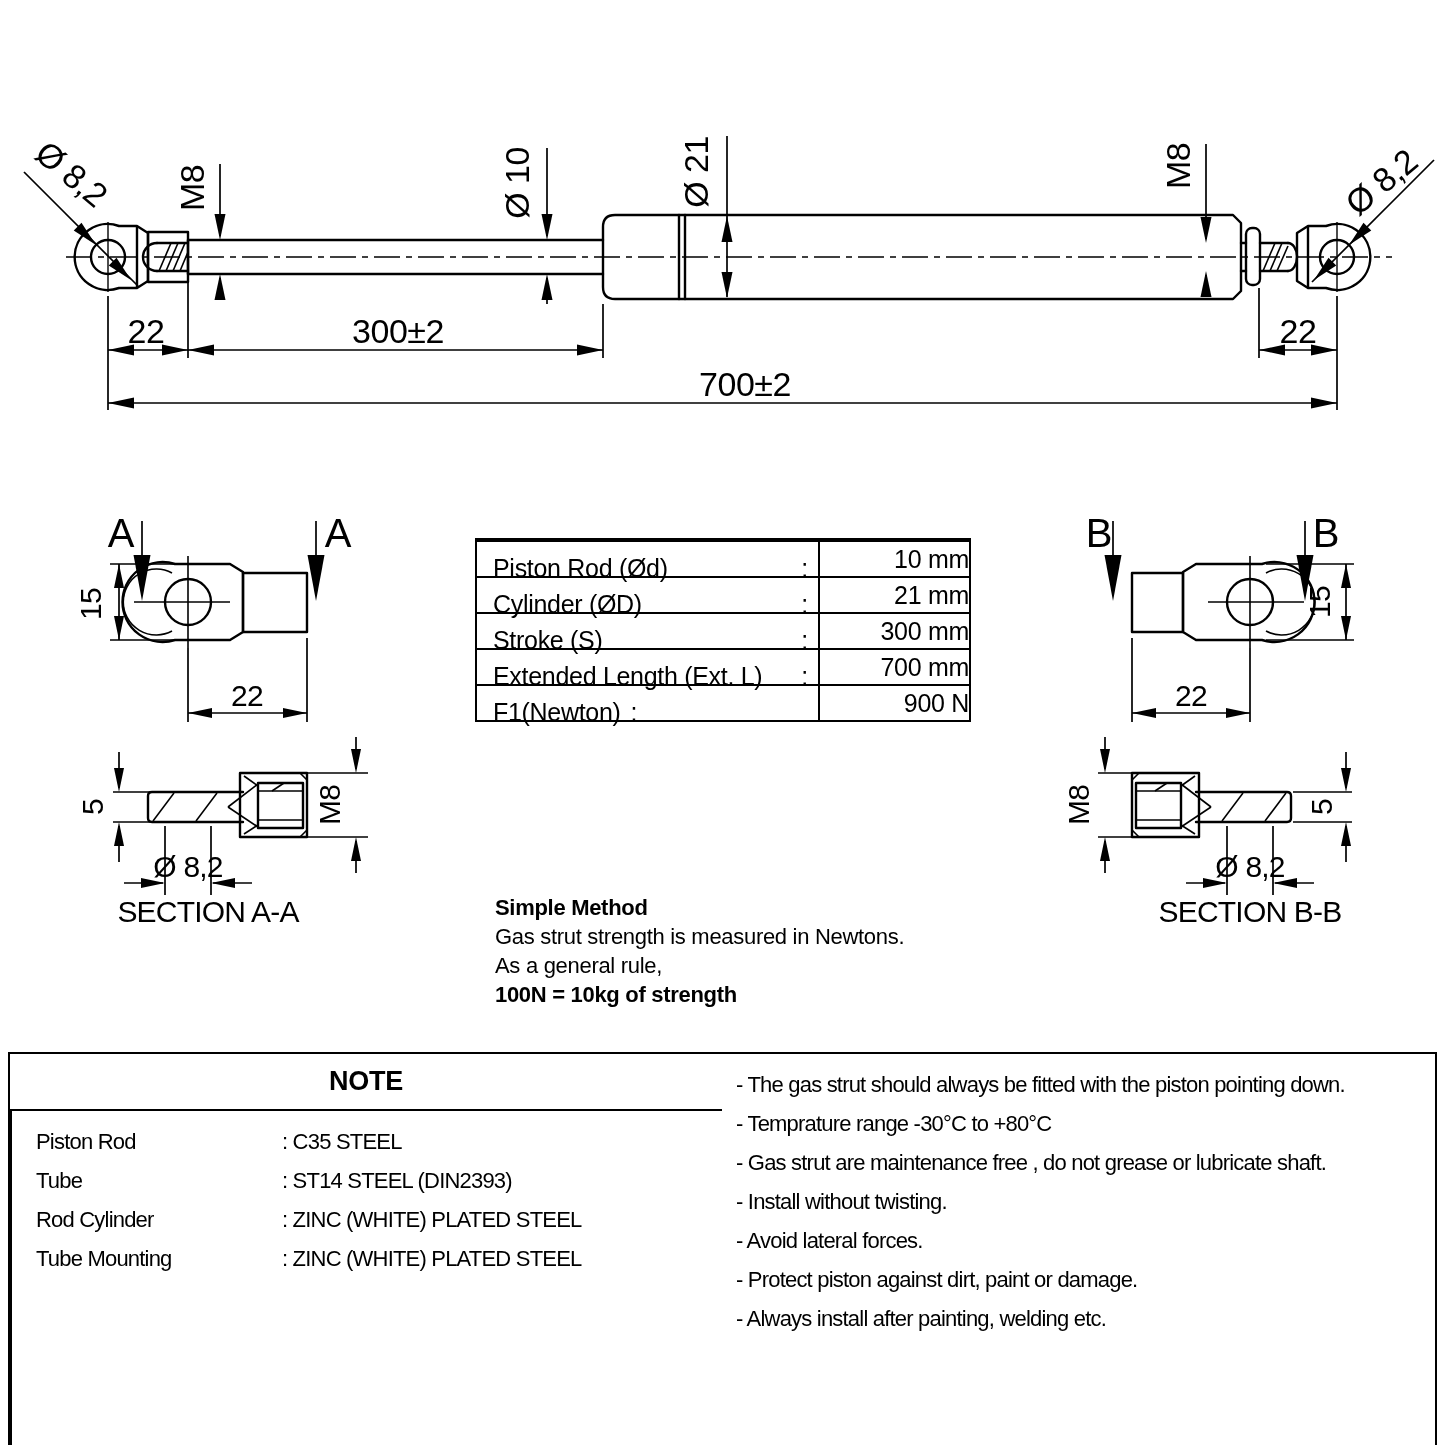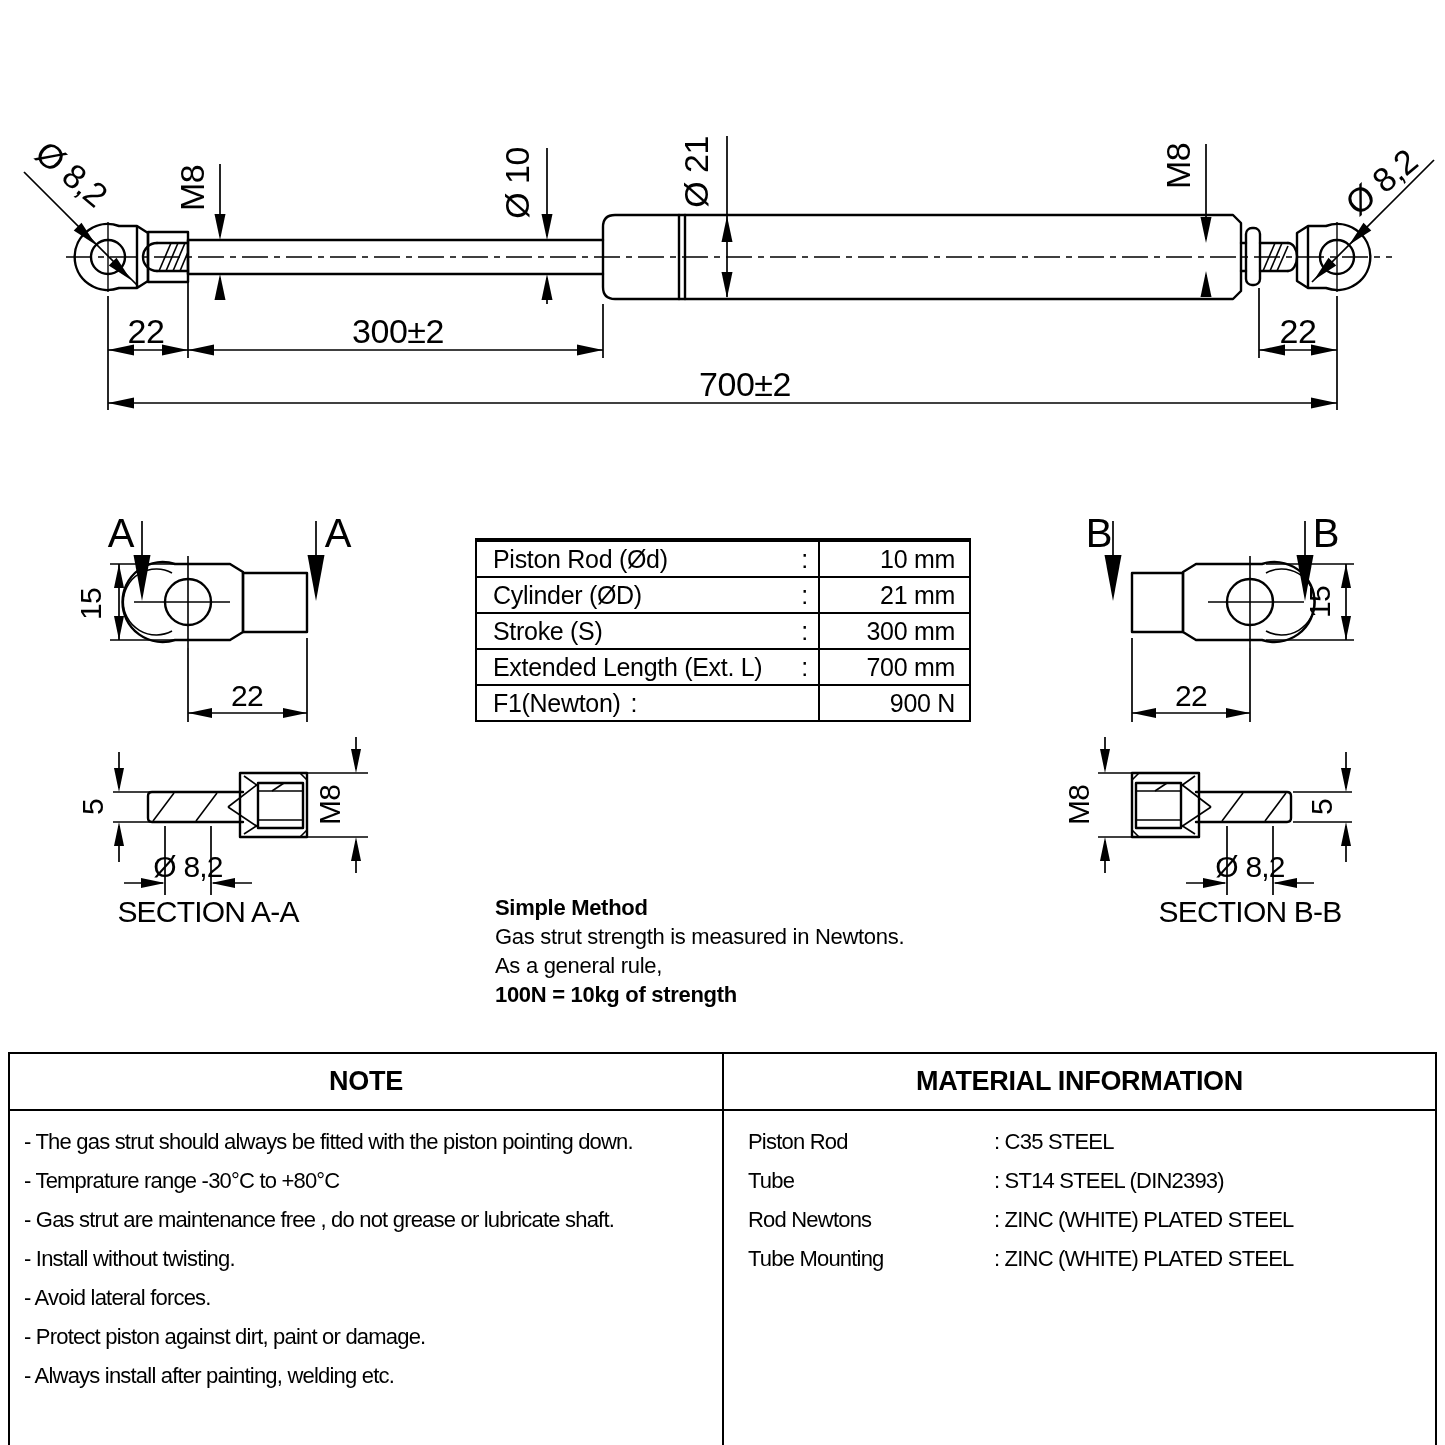--- a/index.html
+++ b/index.html
@@ -14,24 +14,24 @@
   .arr     { fill:#000; stroke:none; }
   .dimtxt  { font-size:34px; letter-spacing:-0.5px; }
   .sectxt  { font-size:30px; letter-spacing:-0.8px; }
   .marktxt { font-size:40px; }
   .whitefill { fill:#fff; }
 
   
   .spec { position:absolute; left:475px; top:538px; width:496px; border:2px solid #000; background:#fff; font-size:25px; letter-spacing:-0.3px; }
   .spec-title { height:38px; display:flex; align-items:center; justify-content:center; }
   .spec-row { display:flex; height:36px; border-top:2px solid #000; }
-  .spec-label { flex:1; display:flex; align-items:center; padding:0 10px 0 16px; }
+  .spec-label { flex:1; display:flex; align-items:flex-start; padding:12px 10px 0 16px; }
   .spec-label .colon { margin-left:auto; }
   .spec-row.inline-colon .colon { margin-left:10px; }
-  .spec-value { width:151px; border-left:2px solid #000; display:flex; align-items:center; justify-content:flex-end; padding-right:14px; }
+  .spec-value { width:151px; border-left:2px solid #000; display:flex; align-items:center; justify-content:flex-end; }
 
   
   .simple { position:absolute; left:495px; top:893px; font-size:22px; line-height:29px; letter-spacing:-0.3px; }
   .simple .bold { font-weight:bold; }
 
   
   .note-table { position:absolute; left:8px; top:1052px; width:1429px; height:436px; border:2px solid #000; background:#fff;
                 display:grid; grid-template-columns:712px 1fr; grid-template-rows:57px 1fr; }
   .nt-head { border-bottom:2px solid #000; display:flex; align-items:center; justify-content:center;
              font-weight:bold; font-size:27px; letter-spacing:-0.3px; }
@@ -374,31 +374,30 @@
 
   <div class="simple">
     <div class="bold">Simple Method</div>
     <div>Gas strut strength is measured in Newtons.</div>
     <div>As a general rule,</div>
     <div class="bold">100N = 10kg of strength</div>
   </div>
 
   <div class="note-table">
     <div class="nt-head">NOTE</div>
-    <div class="nt-head nt-right">MATERIAL INFORMATION</div>
     <div class="nt-body">
       <div>- The gas strut should always be fitted with the piston pointing down.</div>
       <div>- Temprature range -30°C to +80°C</div>
       <div>- Gas strut are maintenance free , do not grease or lubricate shaft.</div>
       <div>- Install without twisting.</div>
       <div>- Avoid lateral forces.</div>
       <div>- Protect piston against dirt, paint or damage.</div>
       <div>- Always install after painting, welding etc.</div>
     </div>
     <div class="nt-body nt-right mat-body">
       <div><span class="mat-label">Piston Rod</span><span>: C35 STEEL</span></div>
       <div><span class="mat-label">Tube</span><span>: ST14 STEEL (DIN2393)</span></div>
-      <div><span class="mat-label">Rod Newtons</span><span>: ZINC (WHITE) PLATED STEEL</span></div>
+      <div><span class="mat-label">Rod Cylinder</span><span>: ZINC (WHITE) PLATED STEEL</span></div>
       <div><span class="mat-label">Tube Mounting</span><span>: ZINC (WHITE) PLATED STEEL</span></div>
     </div>
   </div>
 
 </div>
 
 </body></html>

